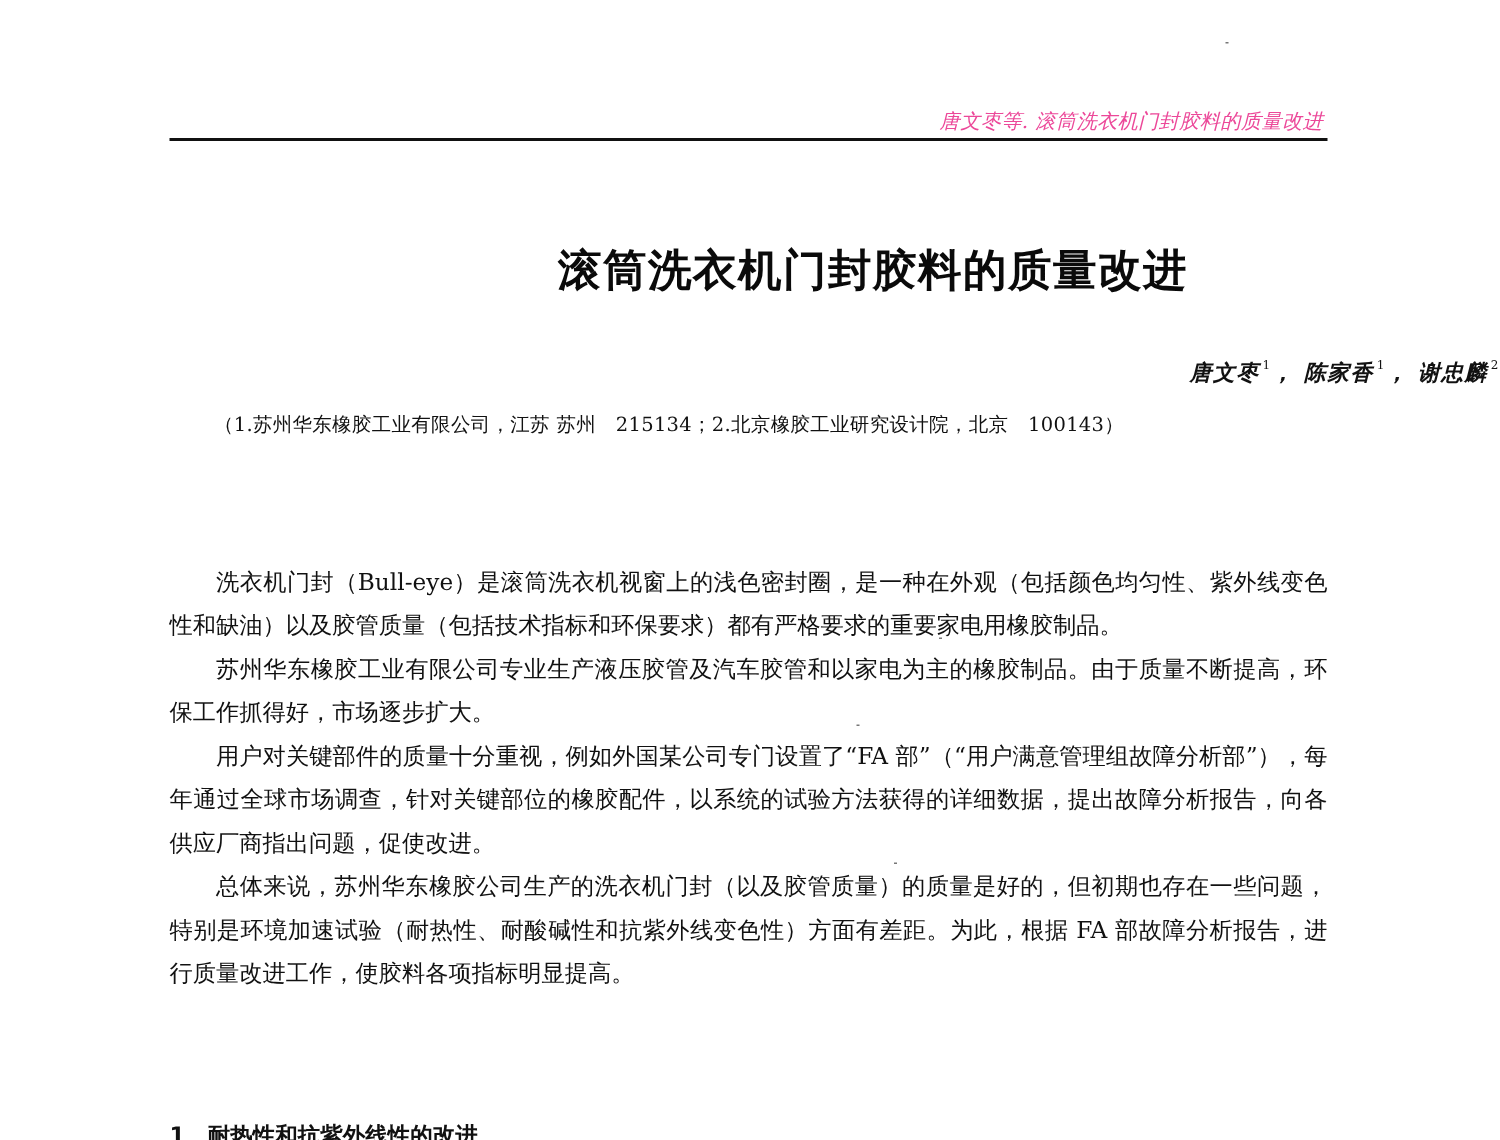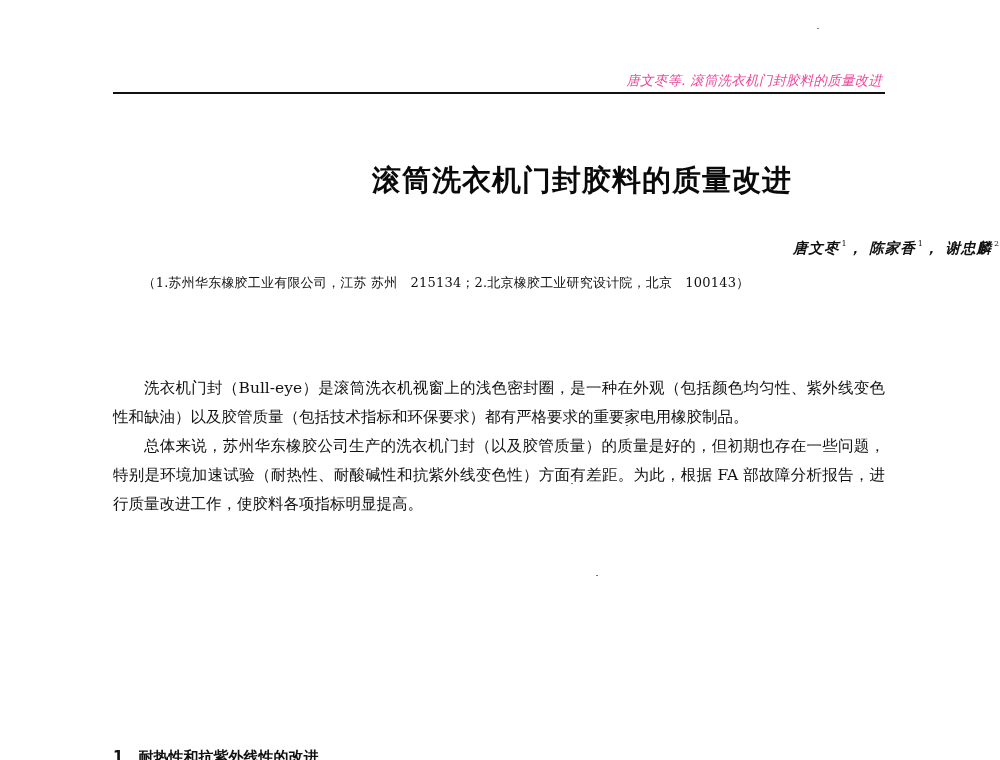--- a/index.html
+++ b/index.html
@@ -111,20 +111,22 @@
 <div class="authors">
   <span>唐文枣</span><sup>1</sup><span>，</span>
   <span>陈家香</span><sup>1</sup><span>，</span>
   <span>谢忠麟</span><sup>2</sup>
 </div>
 
 <div class="affil">（1.苏州华东橡胶工业有限公司，江苏 苏州　215134；2.北京橡胶工业研究设计院，北京　100143）</div>
 
 <div class="body">
   <p>洗衣机门封（Bull-eye）是滚筒洗衣机视窗上的浅色密封圈，是一种在外观（包括颜色均匀性、紫外线变色性和缺油）以及胶管质量（包括技术指标和环保要求）都有严格要求的重要家电用橡胶制品。</p>
+  <p>苏州华东橡胶工业有限公司专业生产液压胶管及汽车胶管和以家电为主的橡胶制品。由于质量不断提高，环保工作抓得好，市场逐步扩大。</p>
+  <p>用户对关键部件的质量十分重视，例如外国某公司专门设置了“FA 部”（“用户满意管理组故障分析部”），每年通过全球市场调查，针对关键部位的橡胶配件，以系统的试验方法获得的详细数据，提出故障分析报告，向各供应厂商指出问题，促使改进。</p>
   <p>总体来说，苏州华东橡胶公司生产的洗衣机门封（以及胶管质量）的质量是好的，但初期也存在一些问题，特别是环境加速试验（耐热性、耐酸碱性和抗紫外线变色性）方面有差距。为此，根据 FA 部故障分析报告，进行质量改进工作，使胶料各项指标明显提高。</p>
 </div>
 
 <div class="section-heading">1　耐热性和抗紫外线性的改进</div>
 
 <div class="speck" style="top:28px;left:817px;"></div>
 <div class="speck" style="top:425px;left:626px;"></div>
 <div class="speck" style="top:483px;left:571px;"></div>
 <div class="speck" style="top:575px;left:596px;"></div>
 

